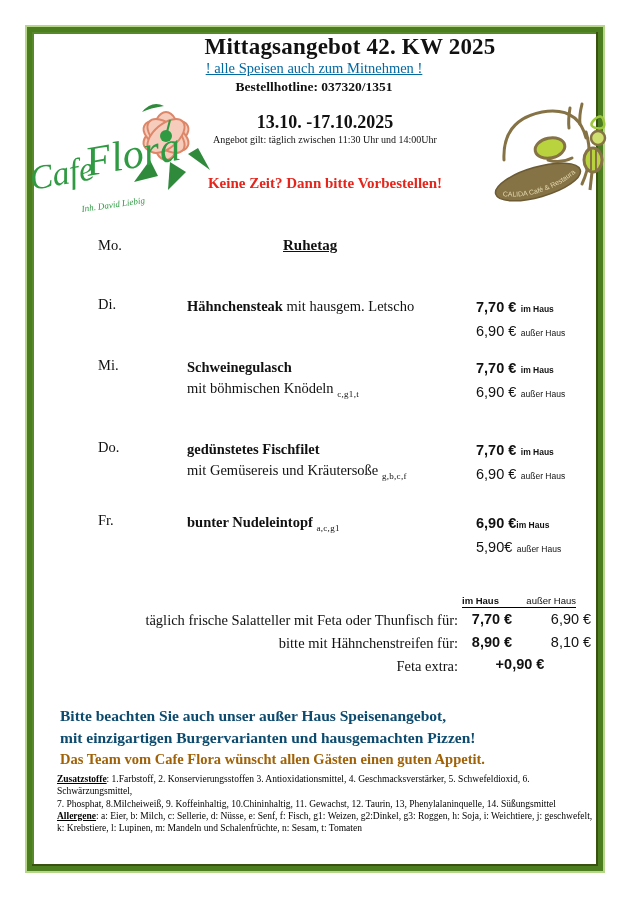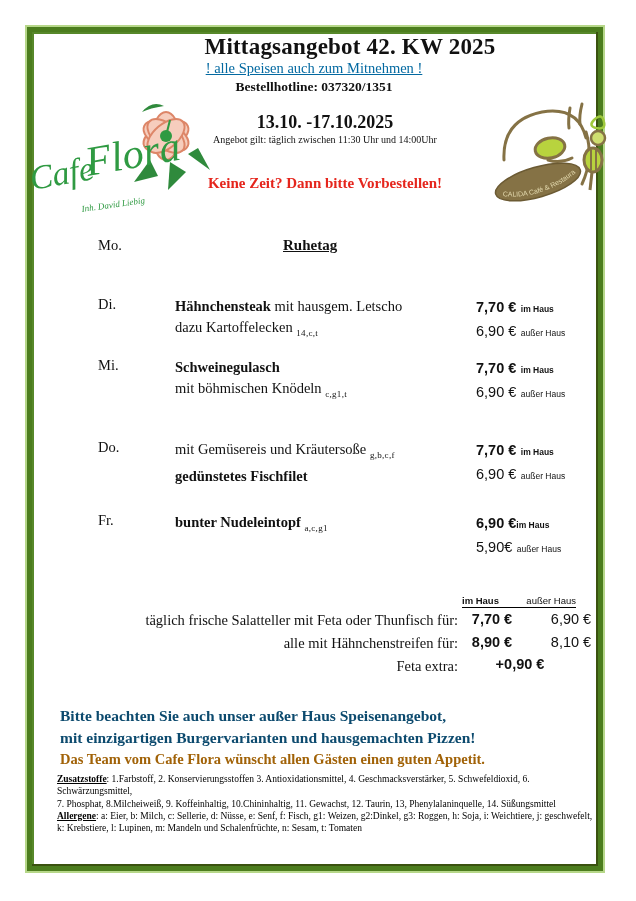--- a/index.html
+++ b/index.html
@@ -16,21 +16,21 @@
   }
   .hdr{position:absolute;left:25px;width:578px;text-align:center;}
   .title{top:34px;font-size:23px;font-weight:bold;letter-spacing:.2px;margin-left:36px;}
   .rednote{top:60px;font-size:14.5px;color:#0369a1;text-decoration:underline;}
   .hotline{top:79px;font-size:13.5px;font-weight:bold;}
   .daterange{top:112px;left:60px;width:530px;font-size:18px;font-weight:bold;}
   .validity{top:134px;left:60px;width:530px;font-size:10px;}
   .preorder{top:175px;left:60px;width:530px;font-size:15px;font-weight:bold;color:#e5251c;}
   .menurow{position:absolute;left:0;top:0;width:636px;}
   .day{position:absolute;left:98px;font-size:14.5px;}
-  .dish{position:absolute;left:175px;width:300px;font-size:14.5px;line-height:21px;}
+  .dish{position:absolute;left:187px;width:300px;font-size:14.5px;line-height:21px;}
   .ruhetag{position:absolute;left:283px;font-size:15px;font-weight:bold;text-decoration:underline;}
   sub.alg{font-size:9px;vertical-align:sub;letter-spacing:.3px;}
   .prices{position:absolute;left:476px;width:150px;font-family:"Liberation Sans",sans-serif;line-height:21px;white-space:nowrap;}
   .pv{font-size:14.5px;font-weight:bold;}
   .pv2{font-size:14.5px;}
   .pl{font-size:8.5px;font-weight:bold;}
   .pl2{font-size:8.5px;}
   .salhead{position:absolute;left:462px;top:595px;width:114px;display:flex;justify-content:space-between;
     border-bottom:1.5px solid #000;padding-bottom:1px;font-family:"Liberation Sans",sans-serif;font-size:9.5px;}
   .salhead .c1{font-weight:bold;}
@@ -112,21 +112,20 @@
 
 <div class="menurow" style="top:237px;">
   <span class="day">Mo.</span>
   <span class="ruhetag">Ruhetag</span>
 </div>
 
 <div class="menurow" style="top:296px;">
   <span class="day">Di.</span>
   <div class="dish">
     <div><b>Hähnchensteak</b><span> mit hausgem. Letscho</span></div>
-    <div><span>dazu Kartoffelecken</span> <sub class="alg">14,c,t</sub></div>
   </div>
   <div class="prices">
     <div><span class="pv">7,70 €</span> <span class="pl">im Haus</span></div>
     <div><span class="pv2">6,90 €</span> <span class="pl2">außer Haus</span></div>
   </div>
 </div>
 
 <div class="menurow" style="top:357px;">
   <span class="day">Mi.</span>
   <div class="dish">
@@ -135,22 +134,22 @@
   </div>
   <div class="prices">
     <div><span class="pv">7,70 €</span> <span class="pl">im Haus</span></div>
     <div><span class="pv2">6,90 €</span> <span class="pl2">außer Haus</span></div>
   </div>
 </div>
 
 <div class="menurow" style="top:439px;">
   <span class="day">Do.</span>
   <div class="dish">
+    <div><b>gedünstetes Fischfilet</b></div>
     <div><span>mit Gemüsereis und Kräutersoße</span> <sub class="alg">g,b,c,f</sub></div>
-    <div><b>gedünstetes Fischfilet</b></div>
   </div>
   <div class="prices">
     <div><span class="pv">7,70 €</span> <span class="pl">im Haus</span></div>
     <div><span class="pv2">6,90 €</span> <span class="pl2">außer Haus</span></div>
   </div>
 </div>
 
 <div class="menurow" style="top:512px;">
   <span class="day">Fr.</span>
   <div class="dish">
@@ -162,21 +161,21 @@
   </div>
 </div>
 
 <div class="salhead">
   <span class="c1">im Haus</span>
   <span class="c2">außer Haus</span>
 </div>
 <div class="sallabel" style="top:612px;">täglich frische Salatteller mit Feta oder Thunfisch für:</div>
 <div class="salp in" style="top:611px;">7,70 €</div>
 <div class="salp out" style="top:611px;">6,90 €</div>
-<div class="sallabel" style="top:635px;">alle mit Hähnchenstreifen für:</div>
+<div class="sallabel" style="top:635px;">bitte mit Hähnchenstreifen für:</div>
 <div class="salp in" style="top:634px;">8,90 €</div>
 <div class="salp out" style="top:634px;">8,10 €</div>
 <div class="sallabel" style="top:658px;">Feta extra:</div>
 <div class="salp extra" style="top:656px;">+0,90 €</div>
 
 <div class="redout" style="top:707px;">Bitte beachten Sie auch unser außer Haus Speisenangebot,</div>
 <div class="redout" style="top:729px;">mit einzigartigen Burgervarianten und hausgemachten Pizzen!</div>
 <div class="team" style="top:751px;">Das Team vom Cafe Flora wünscht allen Gästen einen guten Appetit.</div>
 
 <div class="fine" style="top:773px;">

